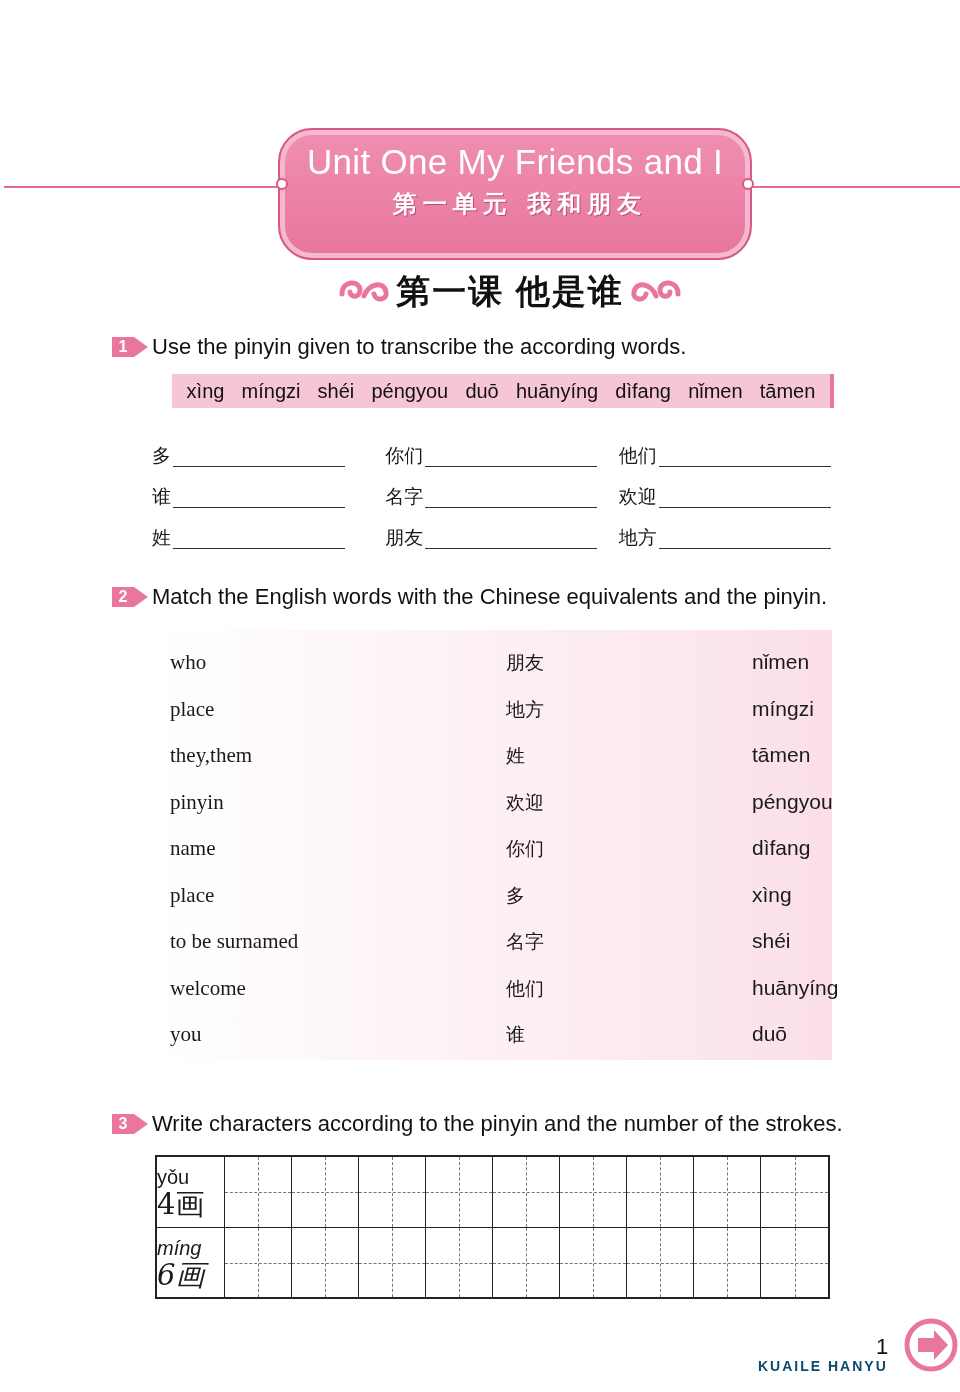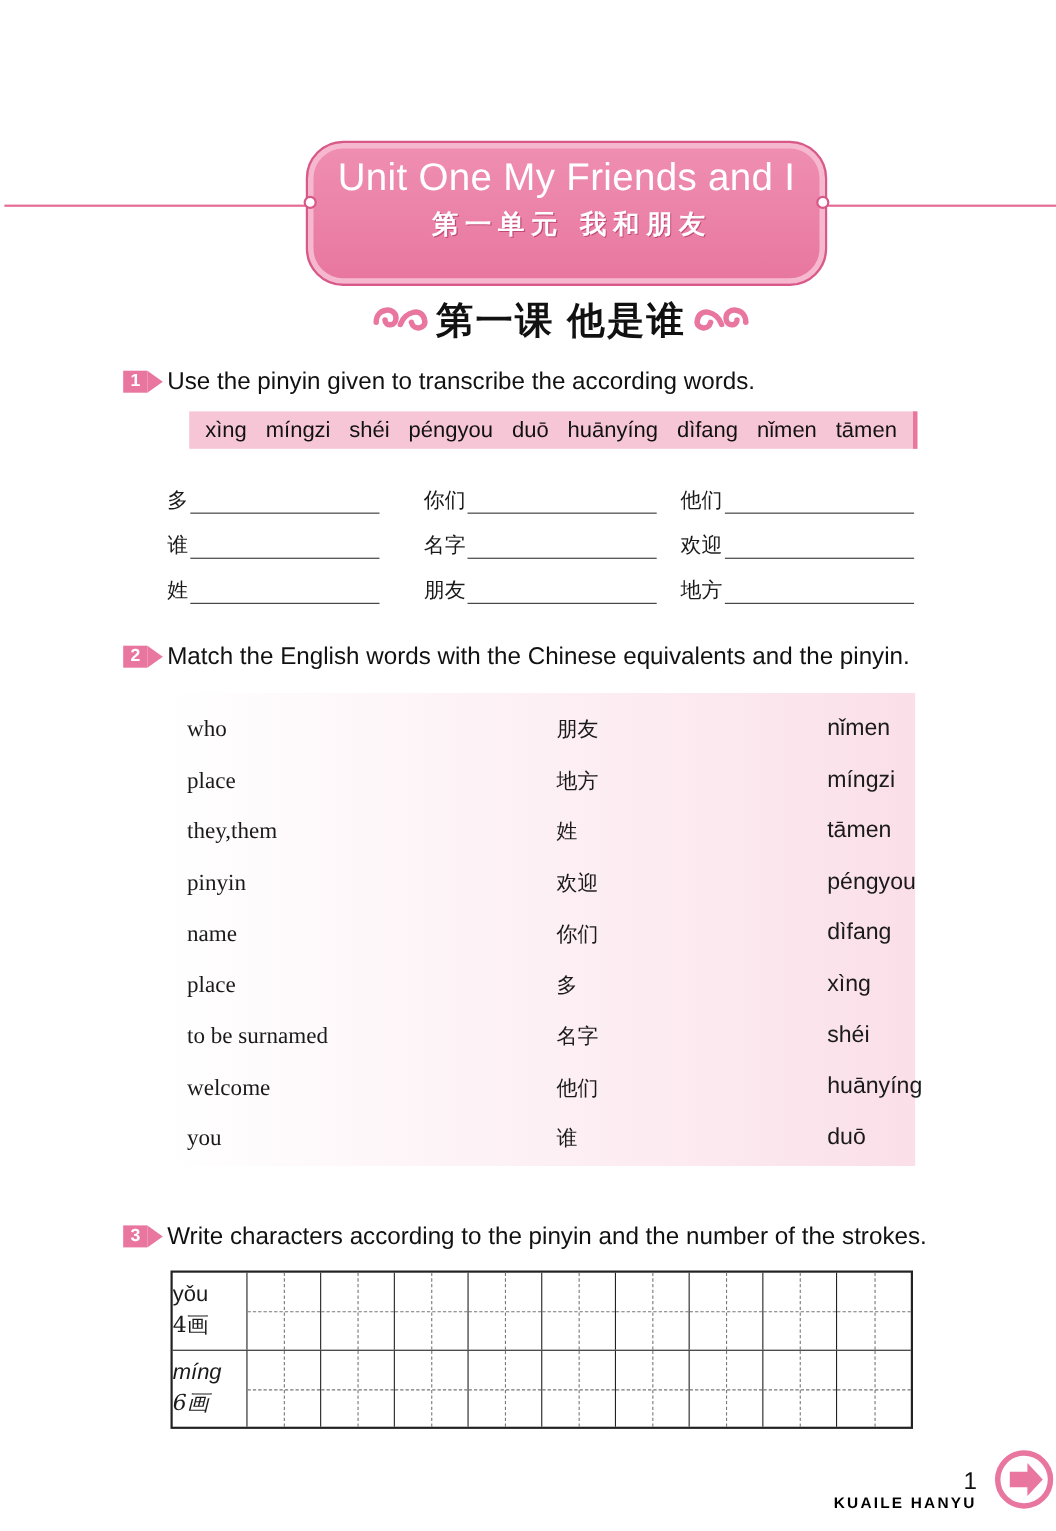--- a/index.html
+++ b/index.html
@@ -45,28 +45,28 @@
     .match-row { position: relative; height: 46.5px; }
     .match-row .en { position: absolute; left: 0; font-family: "Liberation Serif", serif; font-size: 21px; top: 6px; }
     .match-row .zh { position: absolute; left: 336px; font-family: "DejaVu Serif", serif; font-size: 19px; top: 6px; }
     .match-row .py { position: absolute; left: 582px; font-size: 21px; top: 6px; }
 
     .stroke-table { position: absolute; left: 155px; top: 1155px; border: 2px solid #222; }
     .stroke-row { display: flex; height: 70px; }
     .stroke-row + .stroke-row { border-top: 1.5px solid #222; font-style: italic; }
     .stroke-label { width: 68px; border-right: 1.5px solid #222; display: flex; flex-direction: column; justify-content: center; }
     .stroke-label .py { font-size: 20px; line-height: 24px; }
-    .stroke-label .cnt { font-family: "DejaVu Serif", serif; font-size: 20px; line-height: 30px; }
+    .stroke-label .cnt { font-family: "DejaVu Serif", serif; font-size: 29px; line-height: 30px; }
     .box-cell { width: 67px; border-right: 1.5px solid #222; position: relative; }
     .box-cell:last-child { border-right: none; }
     .box-cell::before { content: ""; position: absolute; left: 50%; top: 0; bottom: 0; border-left: 1px dashed #777; }
     .box-cell::after { content: ""; position: absolute; top: 50%; left: 0; right: 0; border-top: 1px dashed #777; }
 
     .page-num { position: absolute; left: 876px; top: 1334px; font-size: 22px; color: #111; }
-    .brand { position: absolute; left: 758px; top: 1358px; font-size: 14px; font-weight: bold; color: #000000; letter-spacing: 2px; }
+    .brand { position: absolute; left: 758px; top: 1358px; font-size: 14px; font-weight: bold; color: #0c4a6e; letter-spacing: 2px; }
     .next-arrow { position: absolute; left: 904px; top: 1318px; width: 54px; height: 54px; }
   </style>
 </head>
 <body>
 
 <div class="hline left"></div>
 <div class="hline right"></div>
 
 <div class="unit-banner">
   <span class="dot l"></span>

